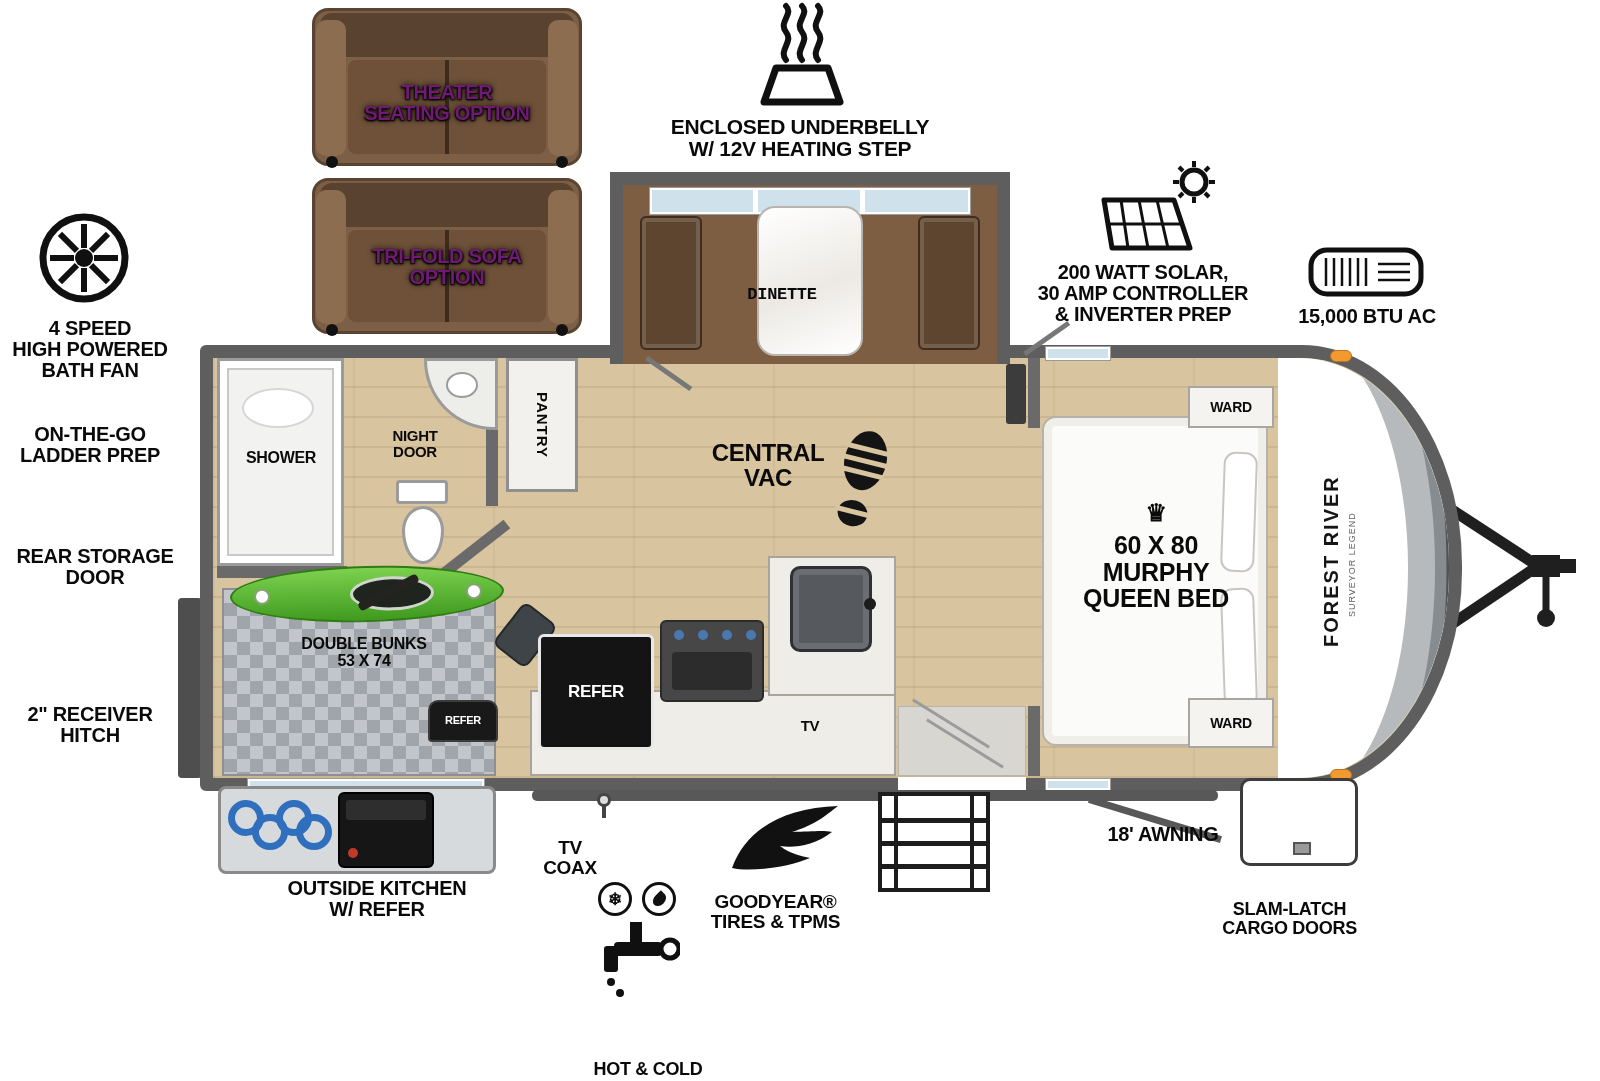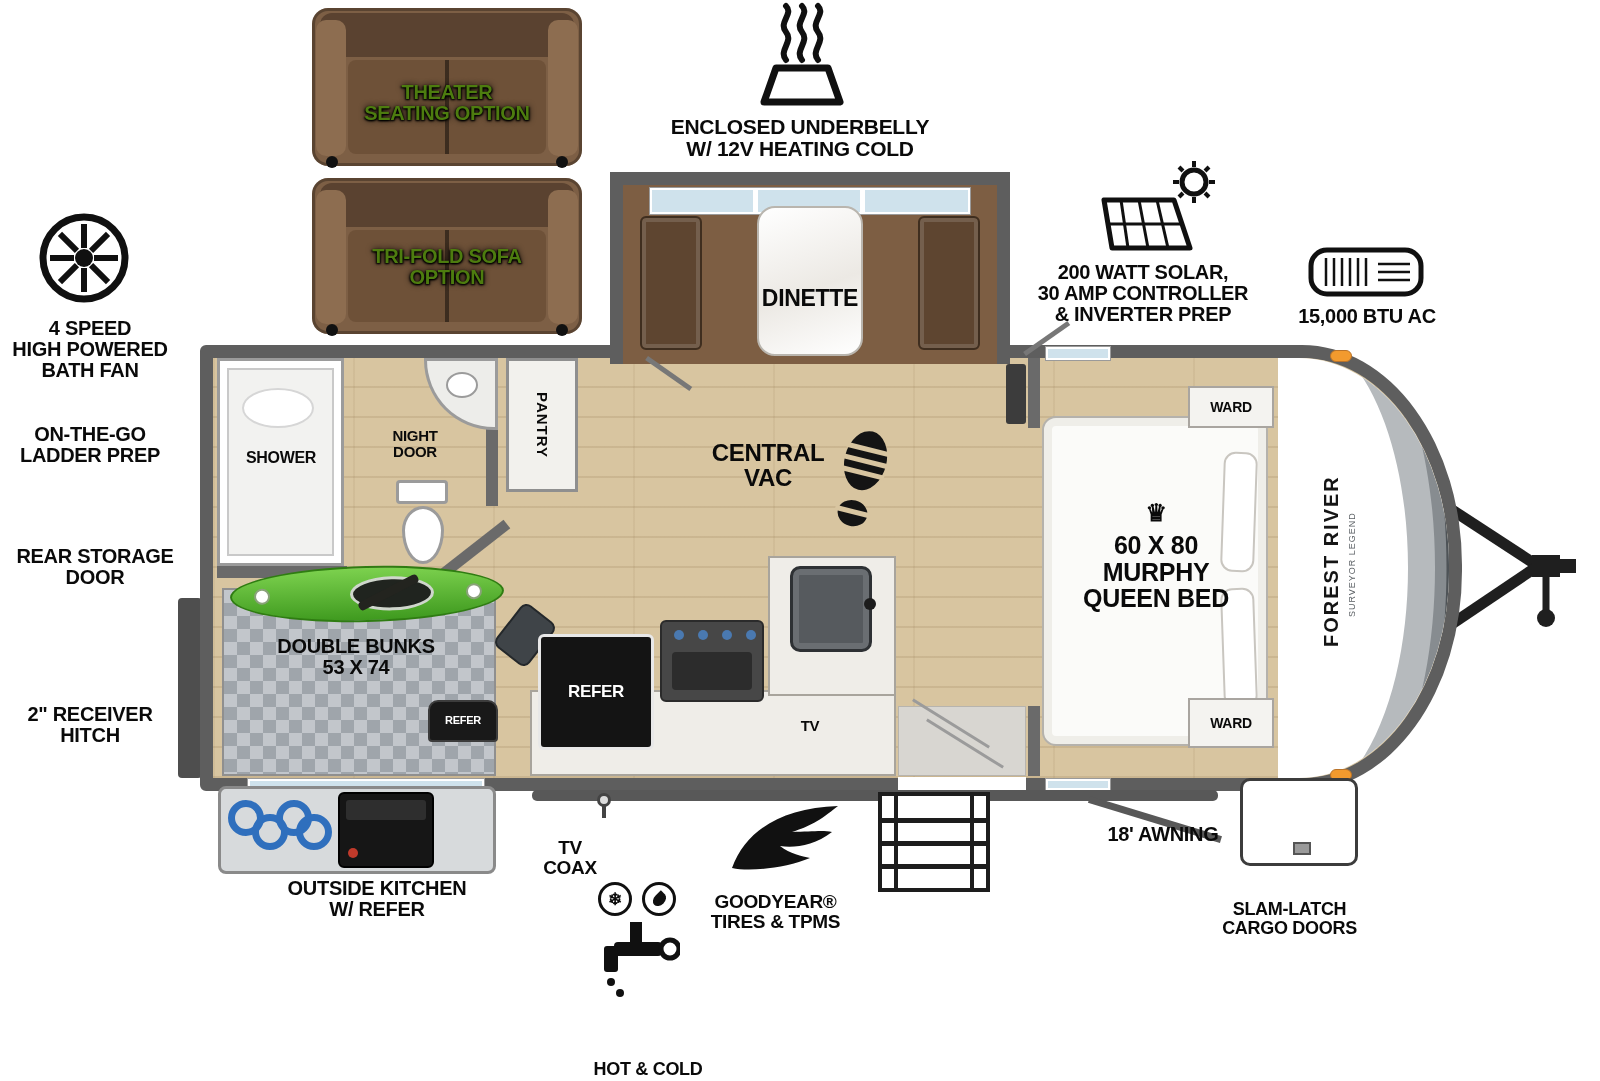--- a/index.html
+++ b/index.html
@@ -2,21 +2,21 @@
 <html><head>
 <meta charset="utf-8">
 <style>
   * { margin:0; padding:0; box-sizing:border-box; }
   body { background:#fff; font-family:"Liberation Sans", sans-serif; color:#0a0a0a; }
   .scene { position:relative; width:1600px; height:1081px; background:#fff; overflow:hidden; }
   .abs { position:absolute; }
 
   .lbl { position:absolute; font-weight:700; text-align:center; white-space:pre-line;
          line-height:1.06; letter-spacing:-0.3px; z-index:40; }
-  .lbl.on-photo { color:#4d7c0f; text-shadow:0 0 6px #000, 1px 1px 2px #000, -1px 1px 2px #000; }
+  .lbl.on-photo { color:#701a75; text-shadow:0 0 6px #000, 1px 1px 2px #000, -1px 1px 2px #000; }
 
   .trailer { position:absolute; left:200px; top:345px; width:1262px; height:446px;
              border:13px solid #5e5e5e; border-radius:6px 160px 160px 6px / 6px 220px 220px 6px;
              background-color:#d8c5a0;
              background-image:
                repeating-linear-gradient(0deg, rgba(120,90,50,.14) 0 2px, transparent 2px 30px),
                repeating-linear-gradient(90deg, rgba(120,90,50,.08) 0 2px, transparent 2px 140px);
              z-index:1; }
   .frontcap { position:absolute; left:1278px; top:358px; width:171px; height:420px;
               background:#fff; border-radius:0 150px 150px 0 / 0 207px 207px 0;
@@ -91,21 +91,21 @@
 
   <div class="slide"></div>
   <div class="win" style="left:650px;top:188px;width:320px;height:26px;z-index:13;"></div>
   <div class="abs" style="left:753px;top:188px;width:5px;height:26px;background:#fff;z-index:13;"></div>
   <div class="abs" style="left:860px;top:188px;width:5px;height:26px;background:#fff;z-index:13;"></div>
   <div class="fixture" style="left:640px;top:216px;width:62px;height:134px;background:#5e4530;border:2px solid #3f2e1f;border-radius:6px;box-shadow:inset 0 0 0 4px rgba(255,255,255,.14);"></div>
   <div class="fixture" style="left:918px;top:216px;width:62px;height:134px;background:#5e4530;border:2px solid #3f2e1f;border-radius:6px;box-shadow:inset 0 0 0 4px rgba(255,255,255,.14);"></div>
   <div class="fixture" style="left:757px;top:206px;width:106px;height:150px;background:linear-gradient(160deg,#ffffff,#ece9e4 55%,#ffffff);border:2px solid #b9b5ae;border-radius:18px;"></div>
   <div class="abs" style="left:648px;top:356px;width:54px;height:5px;background:#777;transform:rotate(35deg);transform-origin:left top;z-index:11;"></div>
   <div class="abs" style="left:972px;top:356px;width:54px;height:5px;background:#777;transform:rotate(145deg);transform-origin:right top;z-index:11;"></div>
-  <div class="lbl" style="left:735px;top:286px;width:150px;font-size:23px;">DINETTE</div>
+  <div class="lbl" style="left:707px;top:286px;width:150px;font-size:17px;font-family:Liberation Mono, monospace;">DINETTE</div>
 
   <div class="fixture" style="left:217px;top:358px;width:127px;height:208px;background:#f2f2f0;border:3px solid #9b9b9b;box-shadow:inset 0 0 0 7px #fff, inset 0 0 0 9px #c9c9c9;"></div>
   <div class="fixture" style="left:242px;top:388px;width:72px;height:40px;background:#fff;border:2px solid #d6d6d6;border-radius:50%;"></div>
   <div class="lbl" style="left:222px;top:450px;width:118px;font-size:16px;">SHOWER</div>
   <div class="fixture" style="left:424px;top:358px;width:74px;height:72px;background:#ededea;border:3px solid #9b9b9b;border-bottom-left-radius:70px;"></div>
   <div class="fixture" style="left:446px;top:372px;width:32px;height:26px;background:#fff;border:2px solid #9b9b9b;border-radius:50%;"></div>
   <div class="fixture" style="left:396px;top:480px;width:52px;height:24px;background:#fff;border:3px solid #9b9b9b;border-radius:4px;"></div>
   <div class="fixture" style="left:402px;top:506px;width:42px;height:58px;background:#fff;border:3px solid #9b9b9b;border-radius:50% 50% 50% 50% / 42% 42% 58% 58%;"></div>
   <div class="lbl" style="left:360px;top:428px;width:110px;font-size:15px;">NIGHT
 DOOR</div>
@@ -169,21 +169,21 @@
   <div class="win" style="left:1046px;top:347px;width:64px;height:13px;"></div>
   <div class="win" style="left:1046px;top:779px;width:64px;height:11px;"></div>
 
   <div class="fixture checker" style="left:222px;top:588px;width:274px;height:188px;border:2px solid #8f8f8f;"></div>
   <div class="fixture" style="left:230px;top:566px;width:274px;height:56px;background:linear-gradient(180deg,#7cd14e,#3f9a1f);border:2px solid #2f7c12;border-radius:50% / 50%;transform:rotate(-1.5deg);z-index:17;">
     <div style="position:absolute;left:118px;top:9px;width:84px;height:34px;background:#20241f;border:3px solid #cfd6cc;border-radius:50%;"></div>
     <div style="position:absolute;left:22px;top:18px;width:16px;height:16px;background:#fff;border:2px solid #8aa27a;border-radius:50%;"></div>
     <div style="position:absolute;left:234px;top:18px;width:16px;height:16px;background:#fff;border:2px solid #8aa27a;border-radius:50%;"></div>
     <div style="position:absolute;left:152px;top:-8px;width:9px;height:66px;background:#23241f;border-radius:4px;transform:rotate(64deg);"></div>
   </div>
-  <div class="lbl" style="left:240px;top:636px;width:232px;font-size:20px;">DOUBLE BUNKS
+  <div class="lbl" style="left:248px;top:636px;width:232px;font-size:16px;">DOUBLE BUNKS
 53 X 74</div>
   <div class="fixture" style="left:428px;top:700px;width:70px;height:42px;background:#191919;border:2px solid #3c3c3c;border-radius:10px 10px 4px 4px;display:flex;align-items:center;justify-content:center;z-index:18;">
     <span class="lbl" style="position:static;color:#fff;font-size:11px;">REFER</span>
   </div>
   <div class="fixture" style="left:504px;top:608px;width:42px;height:54px;background:#3f4448;border:2px solid #24282b;border-radius:8px;transform:rotate(38deg);"></div>
   <div class="win" style="left:248px;top:779px;width:236px;height:11px;"></div>
 
   <div class="abs" style="left:532px;top:790px;width:686px;height:11px;background:#585858;border-radius:5px;z-index:24;"></div>
   <div class="abs" style="left:1090px;top:796px;width:138px;height:7px;background:#585858;transform:rotate(17deg);transform-origin:left top;z-index:24;"></div>
   <div class="lbl" style="left:1098px;top:824px;width:130px;font-size:20px;">18' AWNING</div>
@@ -272,21 +272,21 @@
 
   <div class="abs" style="left:746px;top:2px;width:112px;height:108px;z-index:30;">
     <svg width="112" height="108" viewBox="0 0 112 108">
       <path d="M30,66 L82,66 L94,100 L18,100 Z" fill="none" stroke="#101010" stroke-width="7" stroke-linejoin="round"></path>
       <path d="M40,58 C32,48 48,40 40,30 C32,20 48,12 40,4" fill="none" stroke="#101010" stroke-width="6" stroke-linecap="round"></path>
       <path d="M56,58 C48,48 64,40 56,30 C48,20 64,12 56,4" fill="none" stroke="#101010" stroke-width="6" stroke-linecap="round"></path>
       <path d="M72,58 C64,48 80,40 72,30 C64,20 80,12 72,4" fill="none" stroke="#101010" stroke-width="6" stroke-linecap="round"></path>
     </svg>
   </div>
   <div class="lbl" style="left:622px;top:116px;width:356px;font-size:21px;">ENCLOSED UNDERBELLY
-W/ 12V HEATING COLD</div>
+W/ 12V HEATING STEP</div>
 
   <div class="abs" style="left:1094px;top:156px;width:128px;height:104px;z-index:30;">
     <svg width="128" height="104" viewBox="0 0 128 104">
       <path d="M10,44 L80,44 L96,92 L18,92 Z" fill="none" stroke="#101010" stroke-width="5" stroke-linejoin="round"></path>
       <line x1="27" y1="44" x2="34" y2="92" stroke="#101010" stroke-width="3"></line>
       <line x1="45" y1="44" x2="54" y2="92" stroke="#101010" stroke-width="3"></line>
       <line x1="63" y1="44" x2="74" y2="92" stroke="#101010" stroke-width="3"></line>
       <line x1="13" y1="68" x2="89" y2="68" stroke="#101010" stroke-width="3"></line>
       <circle cx="100" cy="26" r="12" fill="none" stroke="#101010" stroke-width="5"></circle>
       <line x1="115" y1="26" x2="121" y2="26" stroke="#101010" stroke-width="4"></line>

